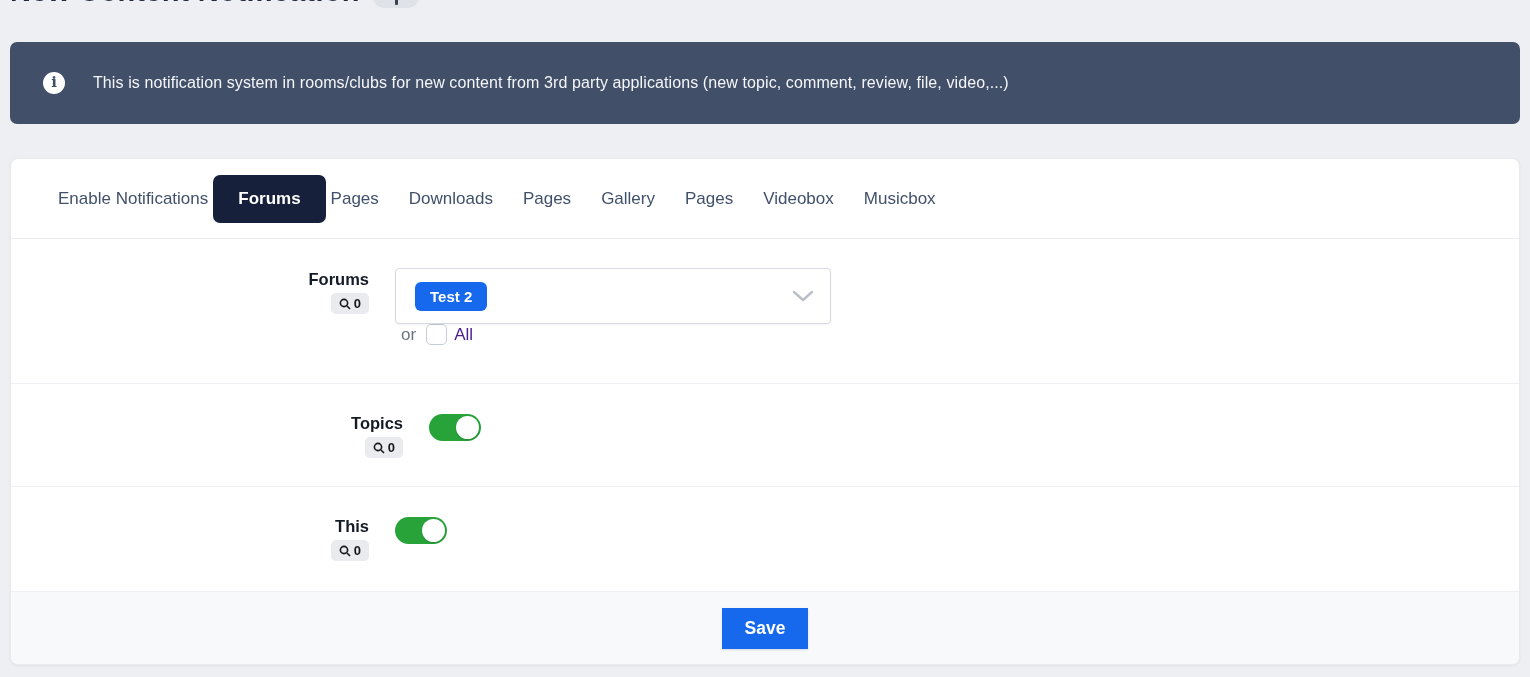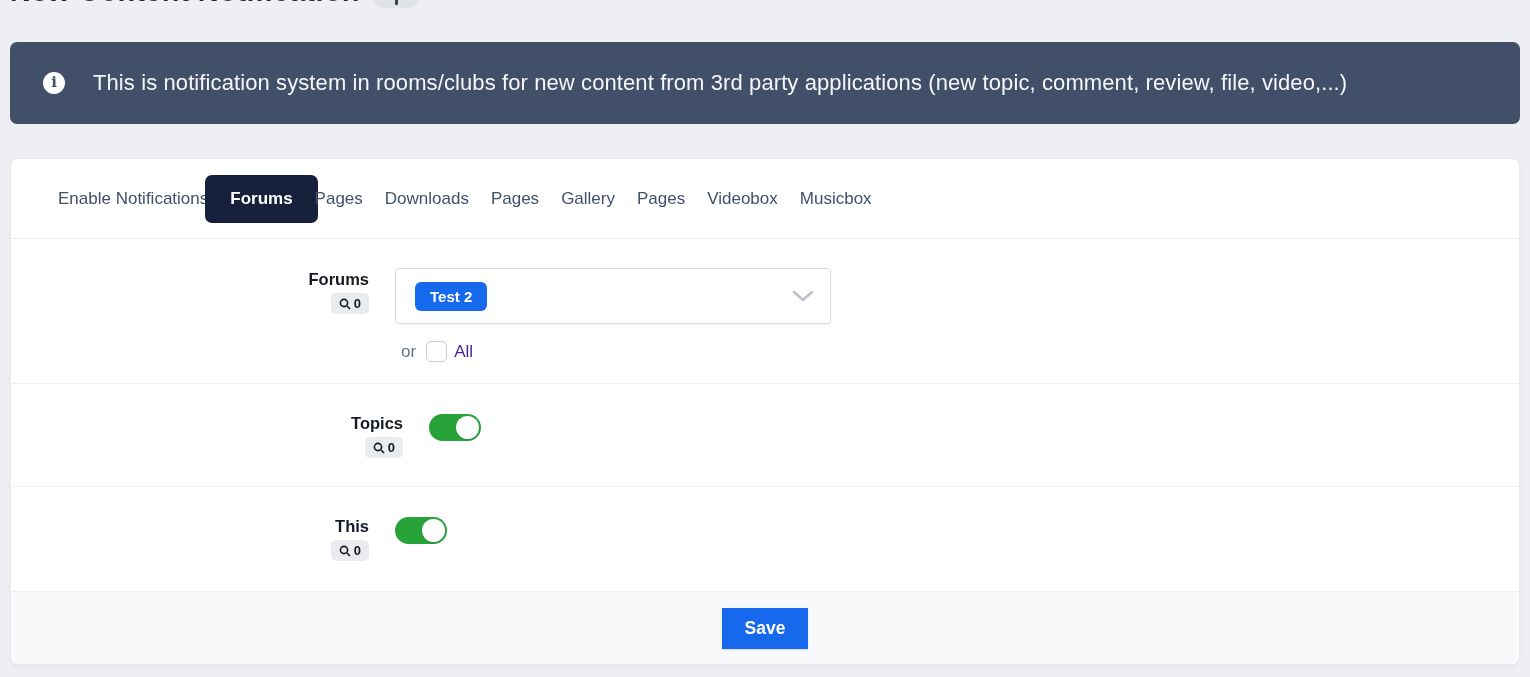--- a/index.html
+++ b/index.html
@@ -35,35 +35,35 @@
   .info-circle {
     width:22px; height:22px; border-radius:50%; background:#ffffff;
     display:flex; align-items:center; justify-content:center;
     flex:0 0 auto;
   }
   .info-circle span {
     font-family:"DejaVu Serif", serif; font-weight:700; font-size:15px;
     color:#414f68; line-height:1; margin-top:-1px;
   }
   .banner-text {
-    margin-left:28px; color:#f4f6f9; font-size:22px; letter-spacing:.1px;
+    margin-left:28px; color:#f4f6f9; font-size:16px; letter-spacing:.1px;
   }
 
   
   .card {
     position:absolute; left:10px; right:10px; top:158px; height:507px;
     background:#ffffff; border:1px solid #e8eaee; border-radius:8px;
     box-shadow:0 1px 3px rgba(16,24,40,.05);
     display:flex; flex-direction:column;
   }
 
   
   .tabbar {
     height:80px; display:flex; align-items:center;
-    padding-left:47px; gap:22px; border-bottom:1px solid #eaecf0;
+    padding-left:47px; gap:30px; border-bottom:1px solid #eaecf0;
   }
   .tab {
     font-size:17px; color:#41506b; white-space:nowrap; cursor:pointer;
   }
   .tab.active {
     background:#16203a; color:#ffffff; font-weight:700;
     padding:14px 25px; margin:0 -25px; border-radius:7px;
   }
 
   
@@ -98,21 +98,21 @@
     display:flex; align-items:center; padding-left:19px;
     position:relative; cursor:pointer;
   }
   .tag-chip {
     background:#1668ec; color:#fff; font-weight:700; font-size:15px;
     padding:6px 15px; border-radius:6px; cursor:pointer;
   }
   .chevron { position:absolute; right:16px; top:50%; transform:translateY(-50%); }
 
   .or-line {
-    margin-top:17px; padding-left:6px;
+    margin-top:0; padding-left:6px;
     display:flex; align-items:center; font-size:17px;
   }
   .or-text { color:#6a7382; }
   .checkbox {
     width:21px; height:21px; background:#fff;
     border:1px solid #c6ccd4; border-radius:5px;
     margin-left:10px; cursor:pointer;
   }
   .all-text { margin-left:7px; color:#4c1d95; }
 

